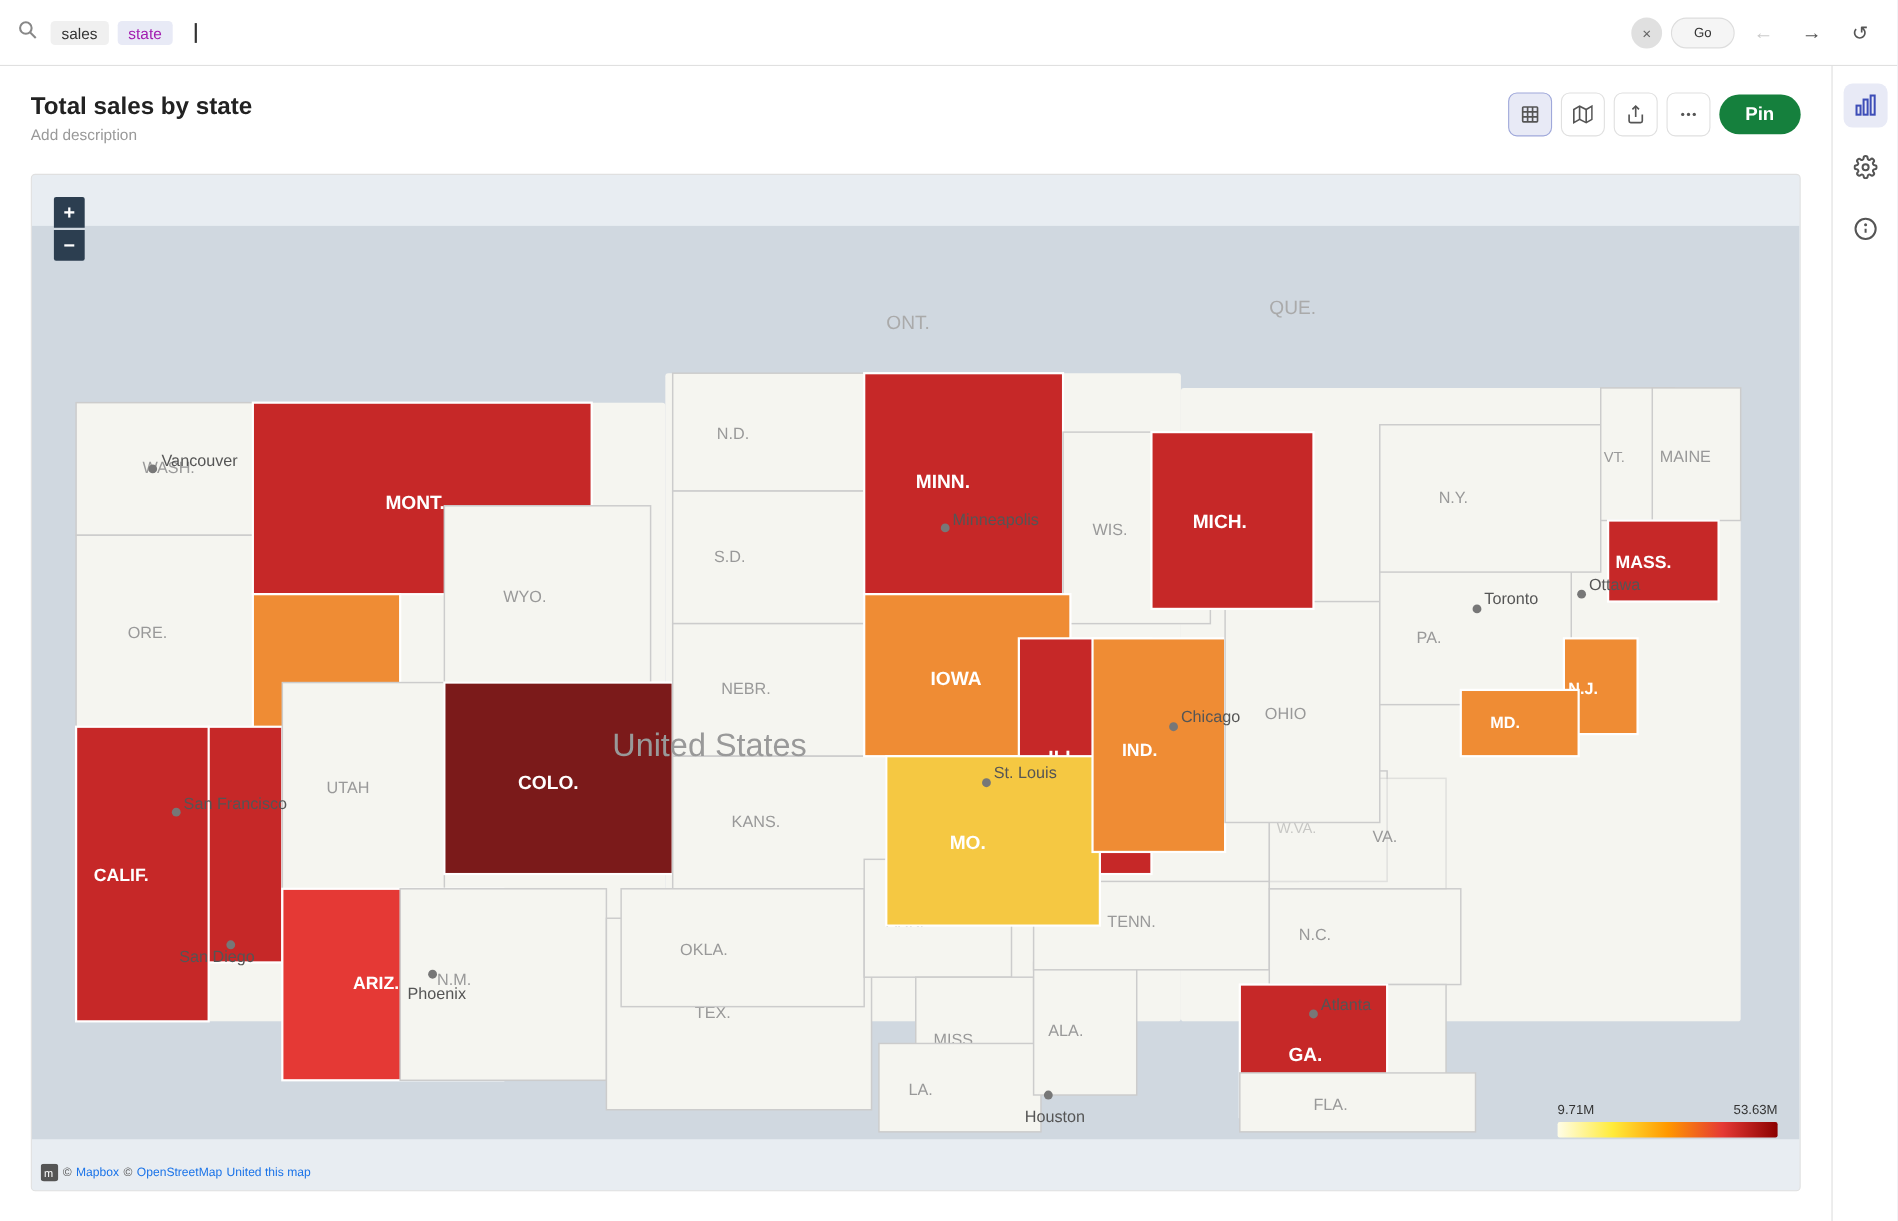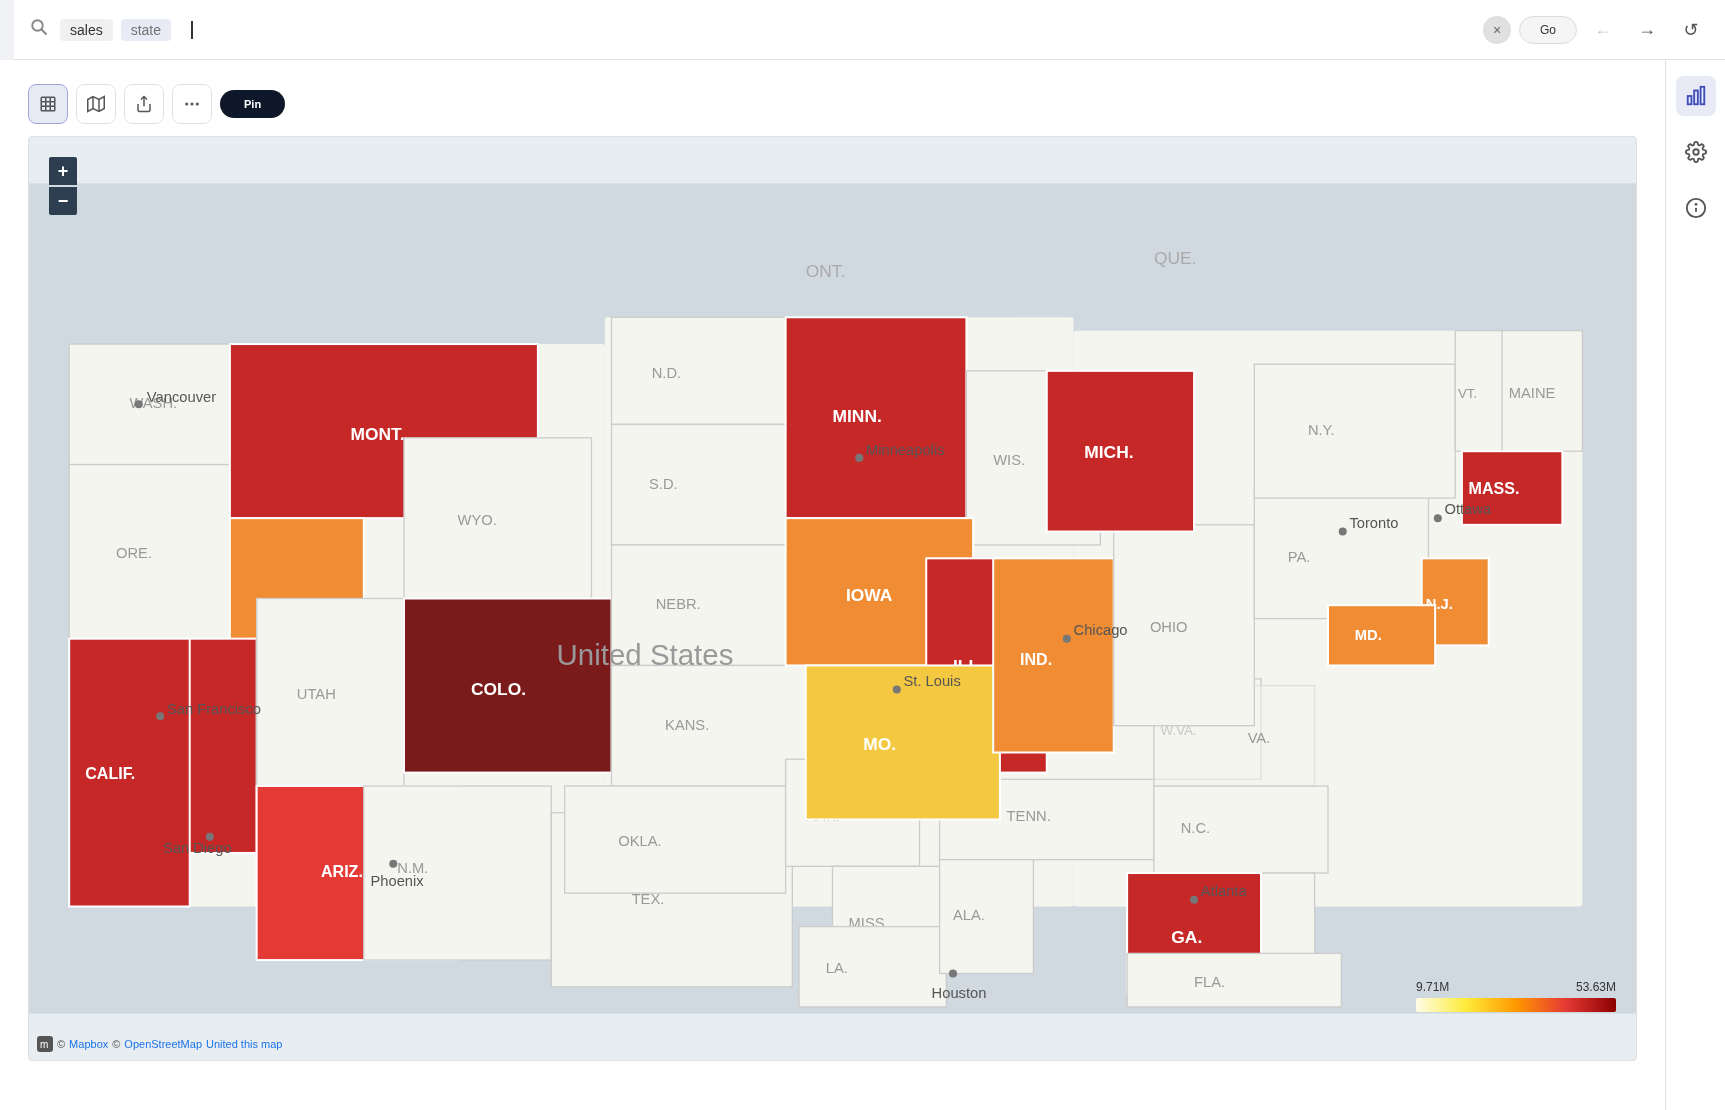--- a/index.html
+++ b/index.html
@@ -1,28 +1,28 @@
 <!DOCTYPE html>
 <html><head>
   <meta charset="utf-8">
   <style>
     * { box-sizing: border-box; margin: 0; padding: 0; }
     body { font-family: -apple-system, BlinkMacSystemFont, 'Segoe UI', sans-serif; background: #f0f2f5; width: 1725px; height: 1110px; overflow: hidden; }
 
     
     .top-bar {
       display: flex; align-items: center; background: #fff;
-      border-bottom: 1px solid #e0e0e0; padding: 0 16px; height: 60px; gap: 8px; margin-left: 14px;
+      border-bottom: 1px solid #e0e0e0; padding: 0 16px; height: 60px; gap: 8px;
     }
     .search-icon-wrap { color: #888; font-size: 18px; margin-right: 4px; }
     .tag {
       display: inline-flex; align-items: center; background: #f0f0f0;
       border-radius: 4px; padding: 3px 10px; font-size: 14px; color: #333;
     }
-    .tag.active { background: #e8eaf6; color: #737373; }
+    .tag.active { background: #e8eaf6; color: #a21caf; }
     .cursor-area { flex: 1; height: 100%; display: flex; align-items: center; padding: 0 12px; cursor: text; }
     .cursor-line { width: 2px; height: 18px; background: #333; animation: blink 1s step-end infinite; }
     @keyframes blink { 50% { opacity: 0; } }
     .clear-btn {
       width: 28px; height: 28px; border-radius: 50%; background: #e0e0e0;
       border: none; cursor: pointer; font-size: 14px; color: #666;
       display: flex; align-items: center; justify-content: center;
     }
     .go-btn {
       background: #f5f5f5; border: 1px solid #ddd; border-radius: 20px;
@@ -41,22 +41,22 @@
     .left-panel { flex: 1; padding: 24px 28px; background: #fff; overflow: hidden; }
     .page-title { font-size: 22px; font-weight: 600; color: #222; margin-bottom: 4px; }
     .page-desc { font-size: 14px; color: #999; margin-bottom: 16px; }
     .tool-btn {
       width: 40px; height: 40px; border-radius: 8px; border: 1px solid #e0e0e0;
       background: #fff; cursor: pointer; display: flex; align-items: center; justify-content: center;
       font-size: 16px; color: #555;
     }
     .tool-btn.active { background: #e8eaf6; border-color: #9fa8da; }
     .pin-btn {
-      background: #0f172a; color: #fff; border: none; border-radius: 20px;
-      padding: 8px 24px; font-size: 11px; font-weight: 600; cursor: pointer;
+      background: #15803d; color: #fff; border: none; border-radius: 20px;
+      padding: 8px 24px; font-size: 17px; font-weight: 600; cursor: pointer;
     }
 
     
     .map-container {
       position: relative; margin: 0; border: 1px solid #e0e0e0;
       border-radius: 4px; overflow: hidden; background: #e8edf2;
       height: calc(100vh - 185px);
     }
 
     
@@ -133,20 +133,24 @@
   <button class="nav-btn disabled">←</button>
   <button class="nav-btn">→</button>
   <button class="nav-btn">↺</button>
 </div>
 
 <div class="main">
 
   <div class="left-panel">
 
     <div class="header-section">
+      <div>
+        <div class="page-title">Total sales by state</div>
+        <div class="page-desc">Add description</div>
+      </div>
       <div class="header-right">
         <button class="tool-btn active">
           <svg width="18" height="18" viewBox="0 0 24 24" fill="none" stroke="currentColor" stroke-width="2">
             <rect x="3" y="3" width="18" height="18" rx="1"></rect>
             <line x1="3" y1="9" x2="21" y2="9"></line>
               <line x1="3" y1="15" x2="21" y2="15"></line>
             <line x1="9" y1="3" x2="9" y2="21"></line>
               <line x1="15" y1="3" x2="15" y2="21"></line>
           </svg>
         </button>

